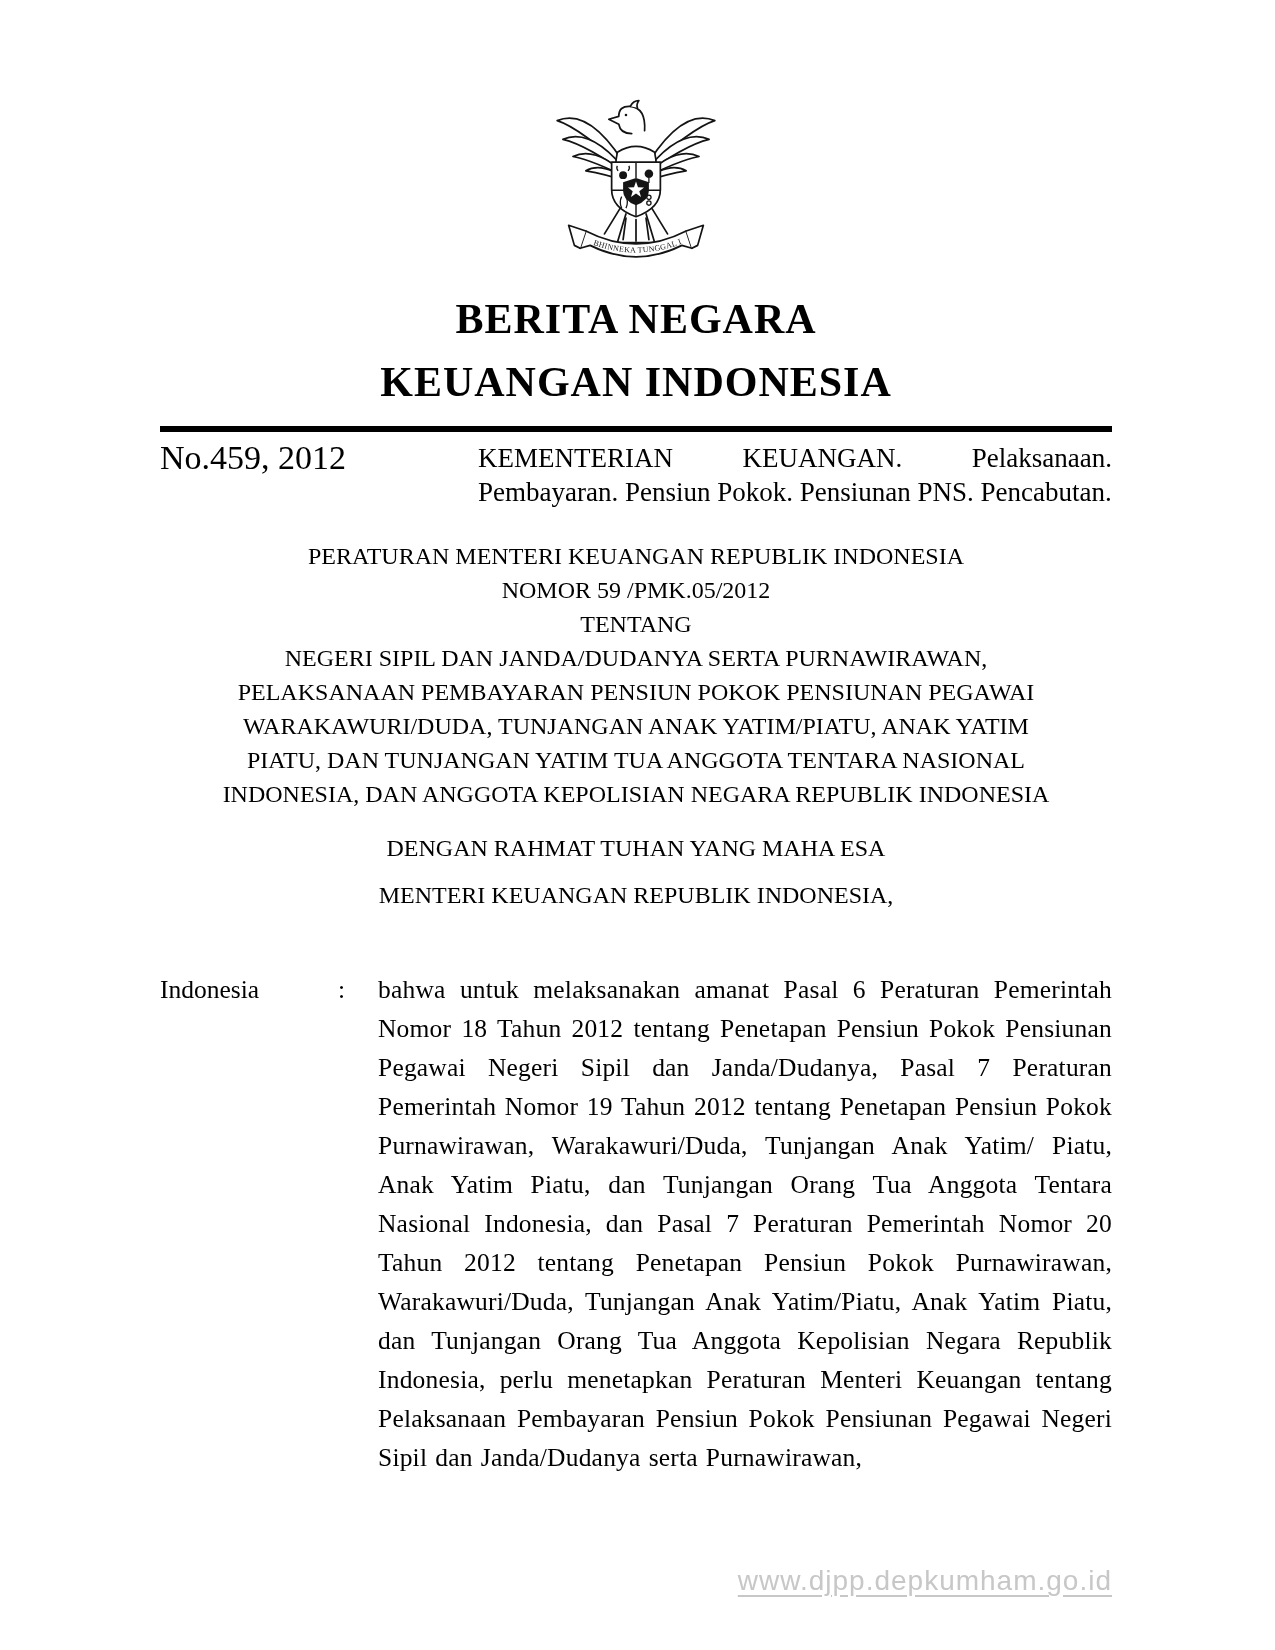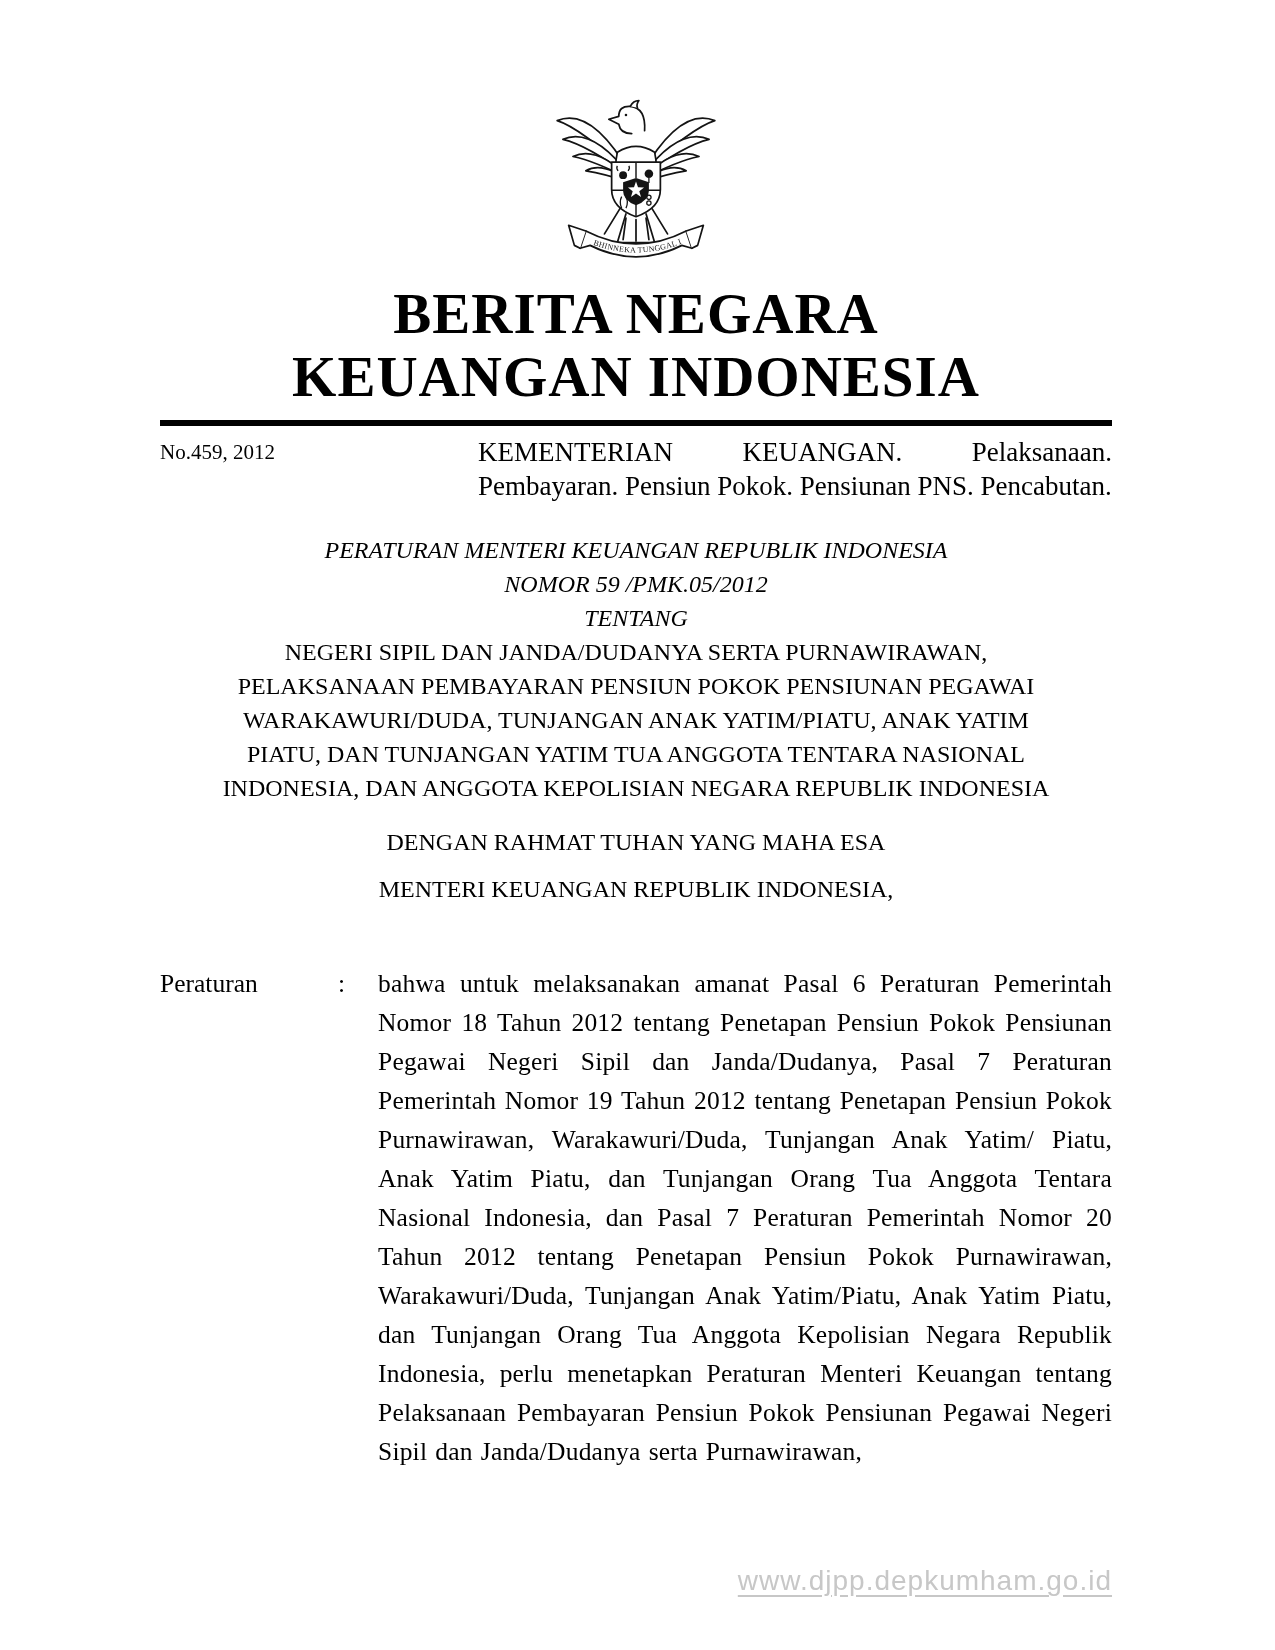--- a/index.html
+++ b/index.html
@@ -13,39 +13,39 @@
     overflow:hidden;
   }
   .content { padding:0 163px 0 160px; }
 
   .emblem-wrap { display:flex; justify-content:center; padding-top:84px; }
   .emblem-wrap svg { display:block; }
 
   .masthead {
     text-align:center;
     font-weight:bold;
-    font-size:57px;
+    font-size:42px;
     line-height:63px;
     letter-spacing:1px;
-    margin-top:10px;
+    margin-top:16px;
   }
   .rule { height:6px; background:#000; margin-top:12px; }
 
   .issue-row { display:flex; margin-top:9px; }
-  .issue-number { width:318px; font-size:21px; line-height:34px; }
+  .issue-number { width:318px; font-size:34px; line-height:34px; }
   .issue-abstract {
     flex:1;
     font-size:27px; line-height:34px;
     text-align:justify;
     text-align-last:left;
   }
 
   .center-block { text-align:center; font-size:24px; }
   .reg-headings { margin-top:30px; }
-  .h-line { line-height:34px;font-style:italic; }
+  .h-line { line-height:34px; }
   .title-block { margin-top:0; }
   .t-line { line-height:34px; }
   .invocation { margin-top:20px; line-height:34px; }
   .issuer { margin-top:13px; line-height:34px;text-align:center; }
 
   .consider {
     display:grid;
     grid-template-columns:178px 28px 1fr;
     margin-top:58px;
     font-size:25.5px;
@@ -156,21 +156,21 @@
       <div class="t-line">PELAKSANAAN PEMBAYARAN PENSIUN POKOK PENSIUNAN PEGAWAI</div>
       <div class="t-line">WARAKAWURI/DUDA, TUNJANGAN ANAK YATIM/PIATU, ANAK YATIM</div>
       <div class="t-line">PIATU, DAN TUNJANGAN YATIM TUA ANGGOTA TENTARA NASIONAL</div>
       <div class="t-line">INDONESIA, DAN ANGGOTA KEPOLISIAN NEGARA REPUBLIK INDONESIA</div>
     </div>
 
     <div class="center-block invocation">DENGAN RAHMAT TUHAN YANG MAHA ESA</div>
     <div class="center-block issuer">MENTERI KEUANGAN REPUBLIK INDONESIA,</div>
 
     <div class="consider">
-      <div class="consider-label">Peraturan</div>
+      <div class="consider-label">Indonesia</div>
       <div class="consider-colon">:</div>
       <div class="consider-body">bahwa untuk melaksanakan amanat Pasal 6 Peraturan Pemerintah Nomor 18 Tahun 2012 tentang Penetapan Pensiun Pokok Pensiunan Pegawai Negeri Sipil dan Janda/Dudanya, Pasal 7 Peraturan Pemerintah Nomor 19 Tahun 2012 tentang Penetapan Pensiun Pokok Purnawirawan, Warakawuri/Duda, Tunjangan Anak Yatim/ Piatu, Anak Yatim Piatu, dan Tunjangan Orang Tua Anggota Tentara Nasional Indonesia, dan Pasal 7 Peraturan Pemerintah Nomor 20 Tahun 2012 tentang Penetapan Pensiun Pokok Purnawirawan, Warakawuri/Duda, Tunjangan Anak Yatim/Piatu, Anak Yatim Piatu, dan Tunjangan Orang Tua Anggota Kepolisian Negara Republik Indonesia, perlu menetapkan Peraturan Menteri Keuangan tentang Pelaksanaan Pembayaran Pensiun Pokok Pensiunan Pegawai Negeri Sipil dan Janda/Dudanya serta Purnawirawan,</div>
     </div>
 
   </div>
 
   <div class="footer-url">www.djpp.depkumham.go.id</div>
 </div>
 
 </body></html>

